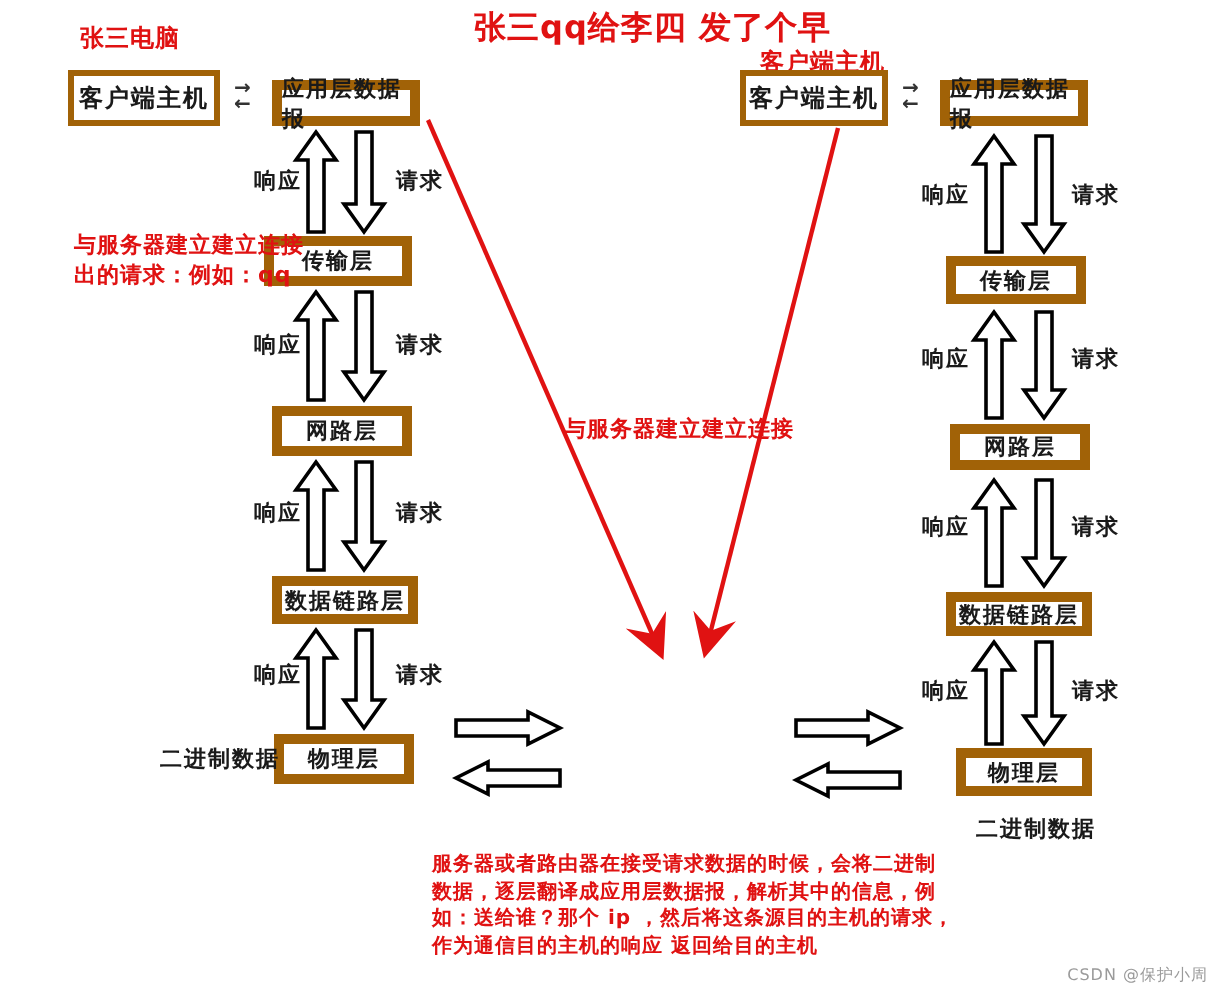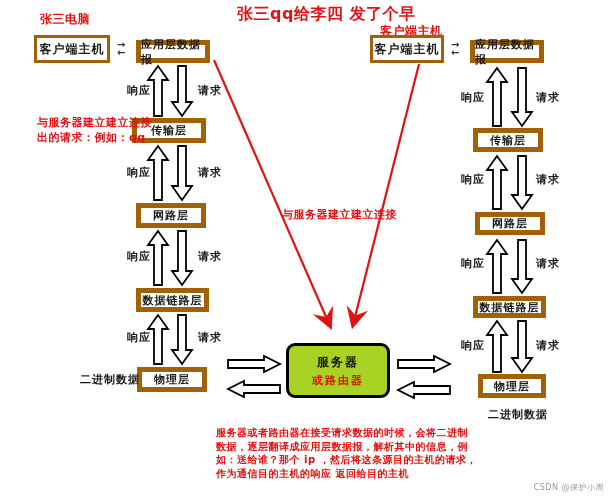--- a/index.html
+++ b/index.html
@@ -66,24 +66,20 @@
     <span>→</span>
     <span>←</span>
   </div>
   <div class="box" style="left:470px;top:40px;width:74px;height:23px;">应用层数据报</div>
   <div class="box" style="left:473px;top:128px;width:70px;height:24px;">传输层</div>
   <div class="box" style="left:475px;top:212px;width:70px;height:23px;">网路层</div>
   <div class="box" style="left:473px;top:296px;width:73px;height:22px;">数据链路层</div>
   <div class="box" style="left:478px;top:374px;width:68px;height:24px;">物理层</div>
   <div class="plain-label" style="left:488px;top:407px;">二进制数据</div>
 
-  <div class="server-box">
-    <span>服务器</span>
-    <span class="alt">或路由器</span>
-  </div>
 
   <span class="flow-label" style="left:127px;top:83px;">响应</span>
   <span class="flow-label" style="left:198px;top:83px;">请求</span>
   <span class="flow-label" style="left:127px;top:165px;">响应</span>
   <span class="flow-label" style="left:198px;top:165px;">请求</span>
   <span class="flow-label" style="left:127px;top:249px;">响应</span>
   <span class="flow-label" style="left:198px;top:249px;">请求</span>
   <span class="flow-label" style="left:127px;top:330px;">响应</span>
   <span class="flow-label" style="left:198px;top:330px;">请求</span>
 

